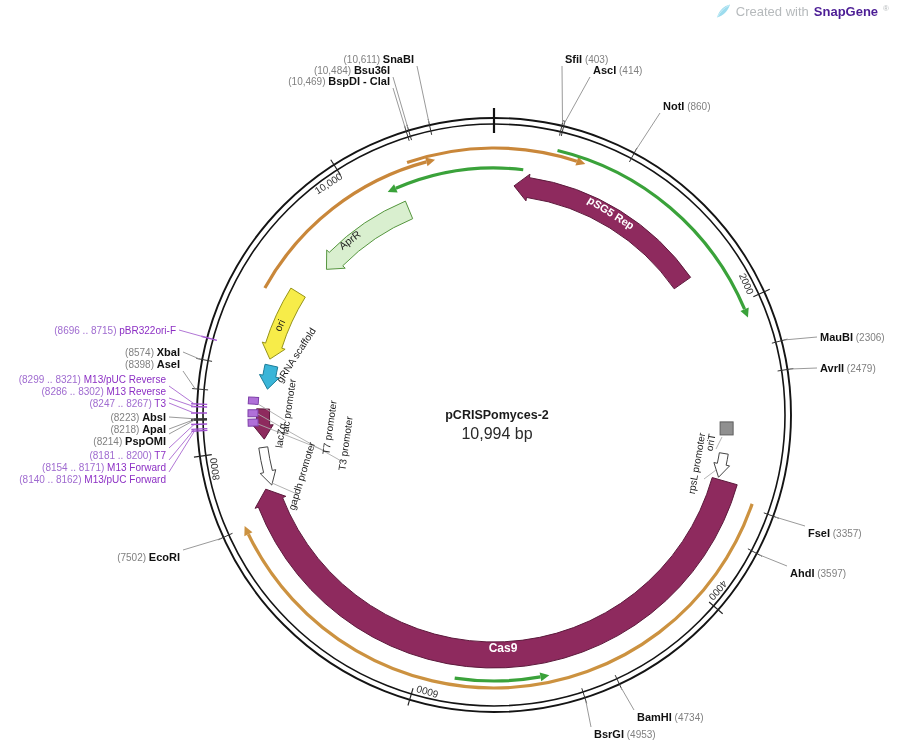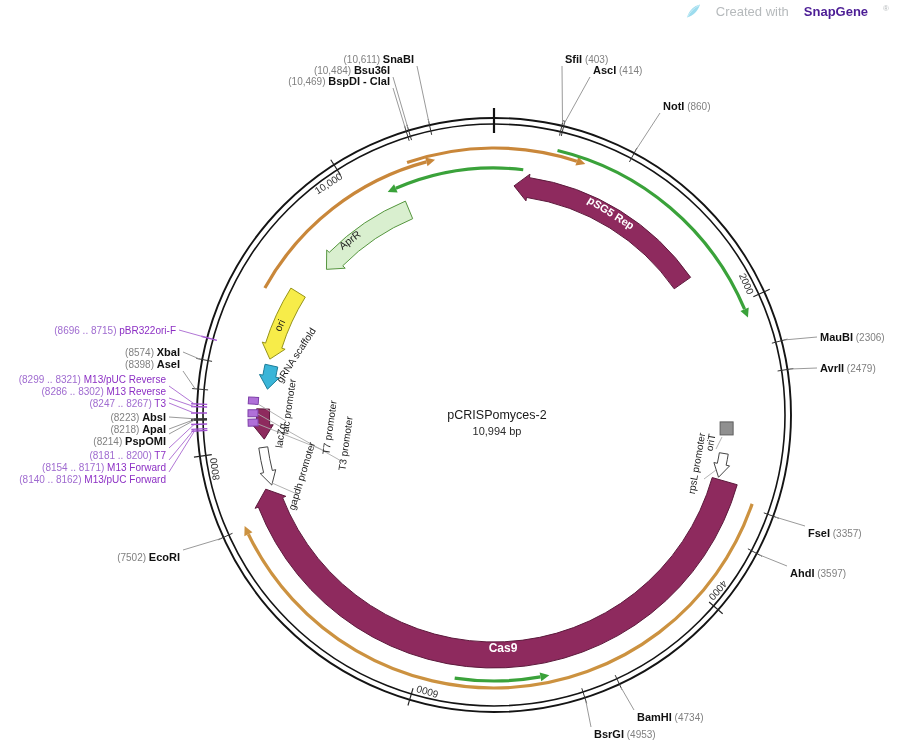--- a/index.html
+++ b/index.html
@@ -1,26 +1,26 @@
 <!DOCTYPE html>
 <html><head>
 <meta charset="utf-8">
 <style>
   *{margin:0;padding:0;box-sizing:border-box}
   html,body{width:897px;height:741px;background:#ffffff;overflow:hidden;position:relative;
     font-family:"Liberation Sans",sans-serif}
   #plasmid-svg{position:absolute;left:0;top:0}
   svg text{font-family:"Liberation Sans",sans-serif}
-  .watermark{position:absolute;top:4px;right:8px;display:flex;align-items:flex-start;gap:15px;
+  .watermark{position:absolute;top:4px;right:8px;display:flex;align-items:flex-start;gap:5px;
     font-size:13px;color:#b6babc;line-height:15px}
   .watermark .brand{color:#4c1d95;font-weight:bold}
   .watermark sup{font-size:8px;color:#b6babc;line-height:10px}
   .center-title{position:absolute;left:414px;top:408px;width:166px;text-align:center}
-  .pname{font-size:12.5px;font-weight:normal;color:#1a1a1a}
-  .psize{font-size:11px;color:#2a2a2a;margin-top:3px}
+  .pname{font-size:12.5px;font-weight:bold;color:#1a1a1a}
+  .psize{font-size:16px;color:#2a2a2a;margin-top:3px}
 </style>
 </head>
 <body>
 
 <svg id="plasmid-svg" width="897" height="741" viewBox="0 0 897 741">
     <circle cx="494" cy="415" r="297" fill="none" stroke="#141414" stroke-width="1.9"></circle>
     <circle cx="494" cy="415" r="291" fill="none" stroke="#141414" stroke-width="1.6"></circle>
     <line x1="494" y1="133" x2="494" y2="108" stroke="#111" stroke-width="2.2"></line>
     <line x1="753.3389621998149" y1="296.8124258429719" x2="769.7182650755926" y2="289.34794747515963" stroke="#222" stroke-width="1.1"></line>
     <text transform="translate(743.2500441230802,285.2486396809554) rotate(65.5)" text-anchor="middle" font-size="10" fill="#333">2000</text>

